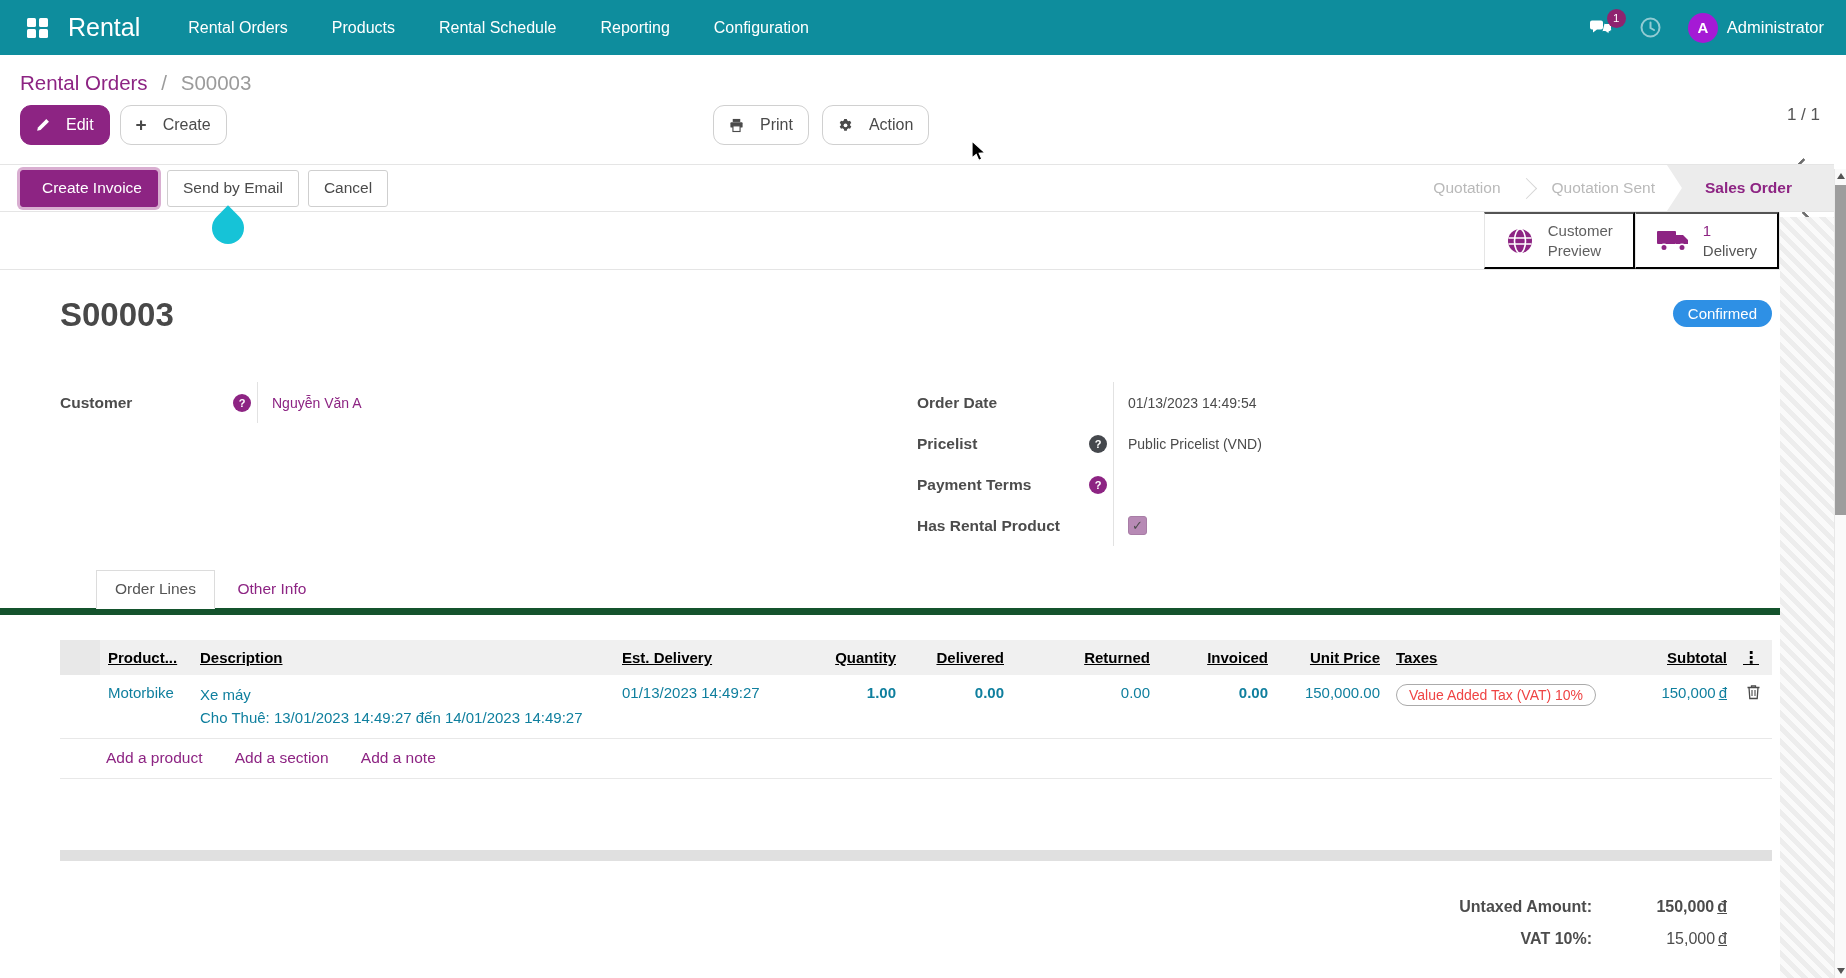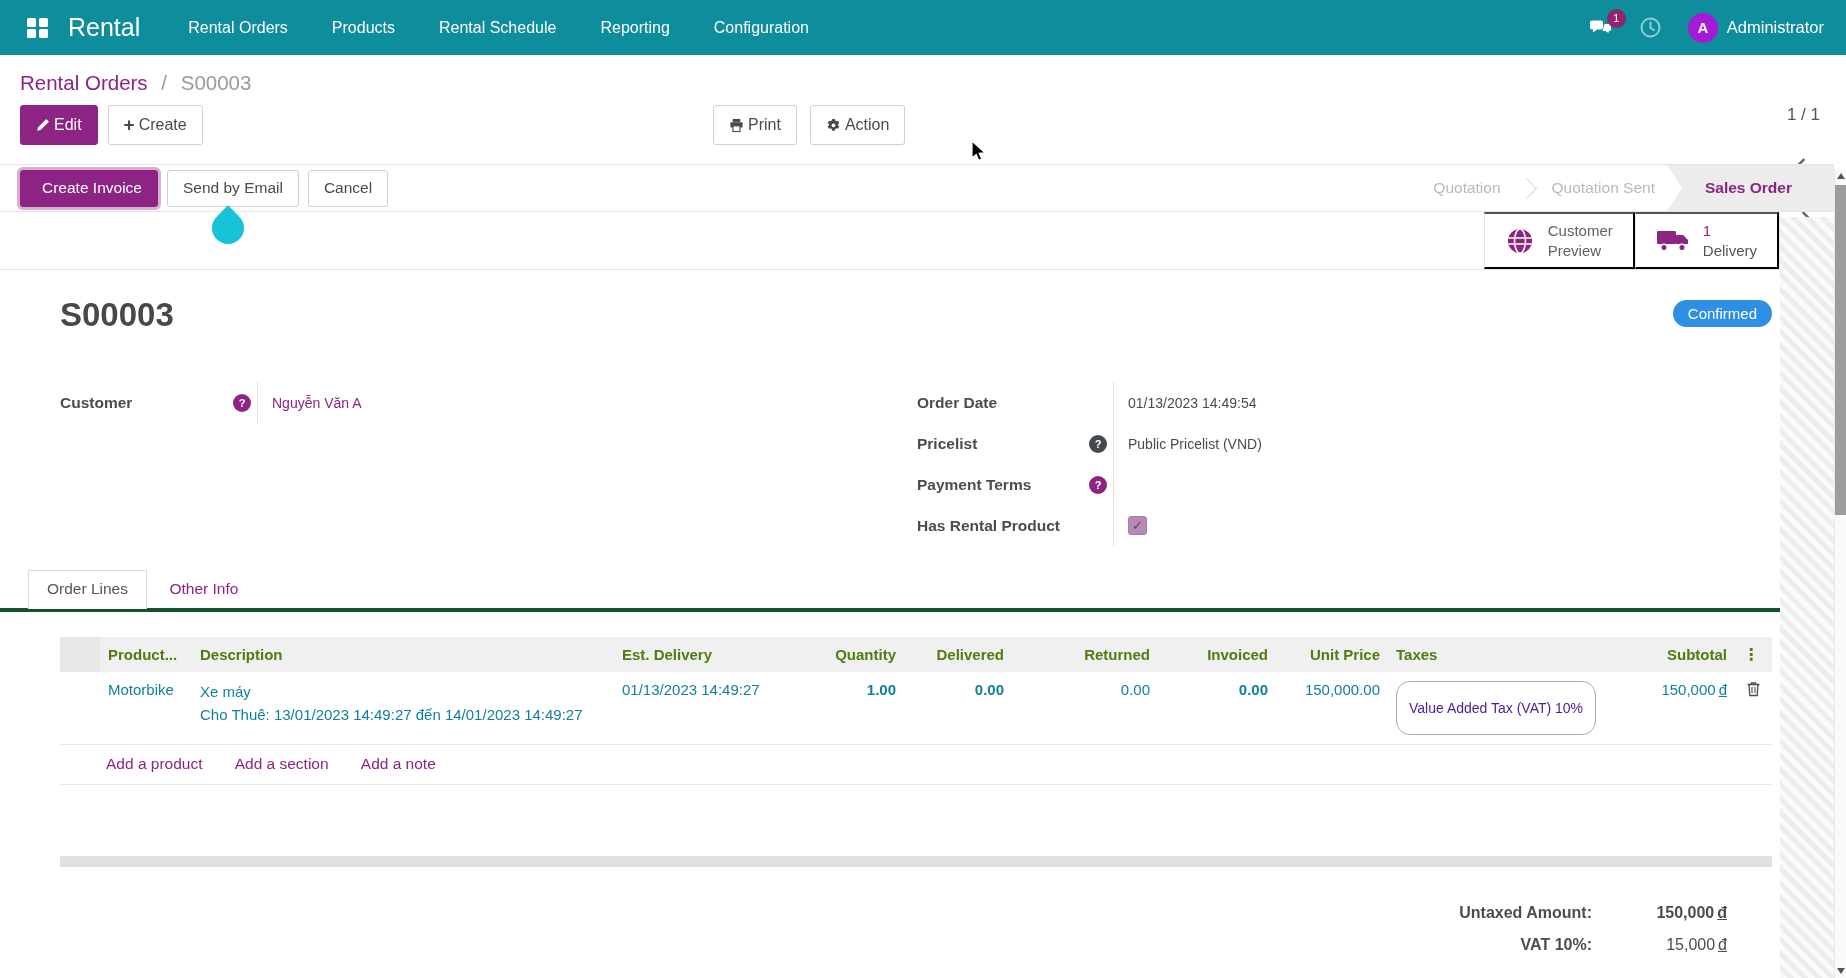--- a/index.html
+++ b/index.html
@@ -22,22 +22,22 @@
   .avatar { width:30px; height:30px; border-radius:50%; background:#a51ad5; color:#fff; font-size:15px; font-weight:700;
     display:flex; align-items:center; justify-content:center; }
   .user-name { font-size:16.5px; }
 
   
   .crumb-row { padding:16px 0 0 20px; font-size:20.5px; height:46px; }
   .crumb-row a { color:#8d2483; text-decoration:none; }
   .crumb-sep { color:#9b9b9b; margin:0 8px; }
   .crumb-cur { color:#9b9b9b; }
   .controls { position:relative; height:40px; margin:4px 0 19px 0; }
-  .btn { display:inline-flex; align-items:center; gap:4px; height:40px; padding:0 15px; font-size:16px;
-    border:1px solid #d0d0d0; background:#fff; color:#4a4a4a; border-radius:3px; cursor:pointer; }
+  .btn { display:inline-flex; align-items:center; gap:16px; height:40px; padding:0 15px; font-size:16px;
+    border:1px solid #d0d0d0; background:#fff; color:#4a4a4a; border-radius:11px; cursor:pointer; }
   .btn-primary { background:#8d2483; border-color:#8d2483; color:#fff; }
   .left-btns { position:absolute; left:20px; top:0; display:flex; gap:10px; }
   .center-btns { position:absolute; left:713px; top:0; display:flex; gap:13px; }
   .pager { position:absolute; right:26px; top:0; height:40px; display:flex; align-items:center; gap:30px;flex-direction:column; }
   .pager-count { font-size:17px; color:#555; }
   .pchev { display:inline-block; width:11px; height:11px; border-top:3px solid #6e6e6e; border-right:3px solid #6e6e6e; border-radius:1px; }
   .pchev.prev { transform:rotate(-135deg); }
   .pchev.next { transform:rotate(45deg); }
   .pager button { background:none; border:none; cursor:pointer; padding:4px; }
   .plus-ico::before { content:"+"; font-weight:700; font-size:19px; color:#4a4a4a; line-height:1; }
@@ -80,35 +80,35 @@
     display:flex; align-items:center; justify-content:center; font-size:11px; font-weight:700; }
   .help::after { content:"?"; }
   .help.dark { background:#45484d; }
   .fsep { width:1px; background:#e2e2e2; align-self:stretch; }
   .fvalue { padding-left:14px; font-size:14px; color:#4b4b4b; }
   .fvalue a { color:#8d2483; text-decoration:none; }
   .cb { width:19px; height:19px; border-radius:3px; background:#b78ab5; border:1px solid #a87da6; display:flex; align-items:center; justify-content:center; cursor:pointer; }
   .cb::after { content:"✓"; font-size:13px; color:#4d4d4d; font-weight:700; }
 
   
-  .notebook { margin:24px -74px 0 -60px; border-bottom:4px solid #14532d; padding-left:28px; }
+  .notebook { margin:24px -74px 0 -60px; border-bottom:7px solid #14532d; padding-left:96px; }
   .tab { display:inline-block; padding:9px 18px 10px; font-size:15.5px; cursor:pointer; margin-bottom:-1px; color:#8d2483; }
   .tab.active { border:1px solid #dcdcdc; border-bottom:1px solid #fff; background:#fff; color:#555; }
 
   
   table.olines { border-collapse:collapse; table-layout:fixed; width:1712px; margin-top:25px; font-size:15px; }
-  .olines th { background:#f0f0f0; font-weight:700; color:#4d7c0f; padding:8px 8px; text-align:left; white-space:nowrap; overflow:hidden; }
+  .olines th { background:#f0f0f0; font-weight:700; color:#000000; padding:8px 8px; text-align:left; white-space:nowrap; overflow:hidden;text-decoration:underline; }
   .olines th.handle { background:#e8e8e8; }
   .olines th.num, .olines td.num { text-align:right; }
   .olines tbody td { padding:9px 8px; vertical-align:top; color:#0f7f9e; }
   .olines tbody tr.line { border-bottom:1px solid #e8e8e8; }
   .olines a { color:#0f7f9e; text-decoration:none; }
   .bold { font-weight:700; }
   .desc div { line-height:1.5; }
-  .tax-pill { display:inline-block; border:1px solid #ababab; border-radius:14px; padding:18px 12px; font-size:14px; color:#4c1d95; background:#fff; white-space:nowrap; cursor:pointer; }
+  .tax-pill { display:inline-block; border:1px solid #ababab; border-radius:14px; padding:2px 12px; font-size:14px; color:#ef4444; background:#fff; white-space:nowrap; cursor:pointer; }
   .currency { text-decoration:underline; margin-left:3px; }
   .kebab { color:#555; font-size:16px; font-weight:700; cursor:pointer; text-align:center; letter-spacing:0; }
   .kebab::after { content:"⋮"; }
   .trash-btn { background:none; border:none; cursor:pointer; padding:0; }
   tr.addrow td { padding:10px 8px 11px 46px; border-bottom:1px solid #e8e8e8; }
   tr.addrow a { color:#8d2483; font-size:15.5px; margin-right:28px; }
 
   .gray-band { width:1712px; height:11px; background:#e0e0e0; margin-top:71px; }
 
   

